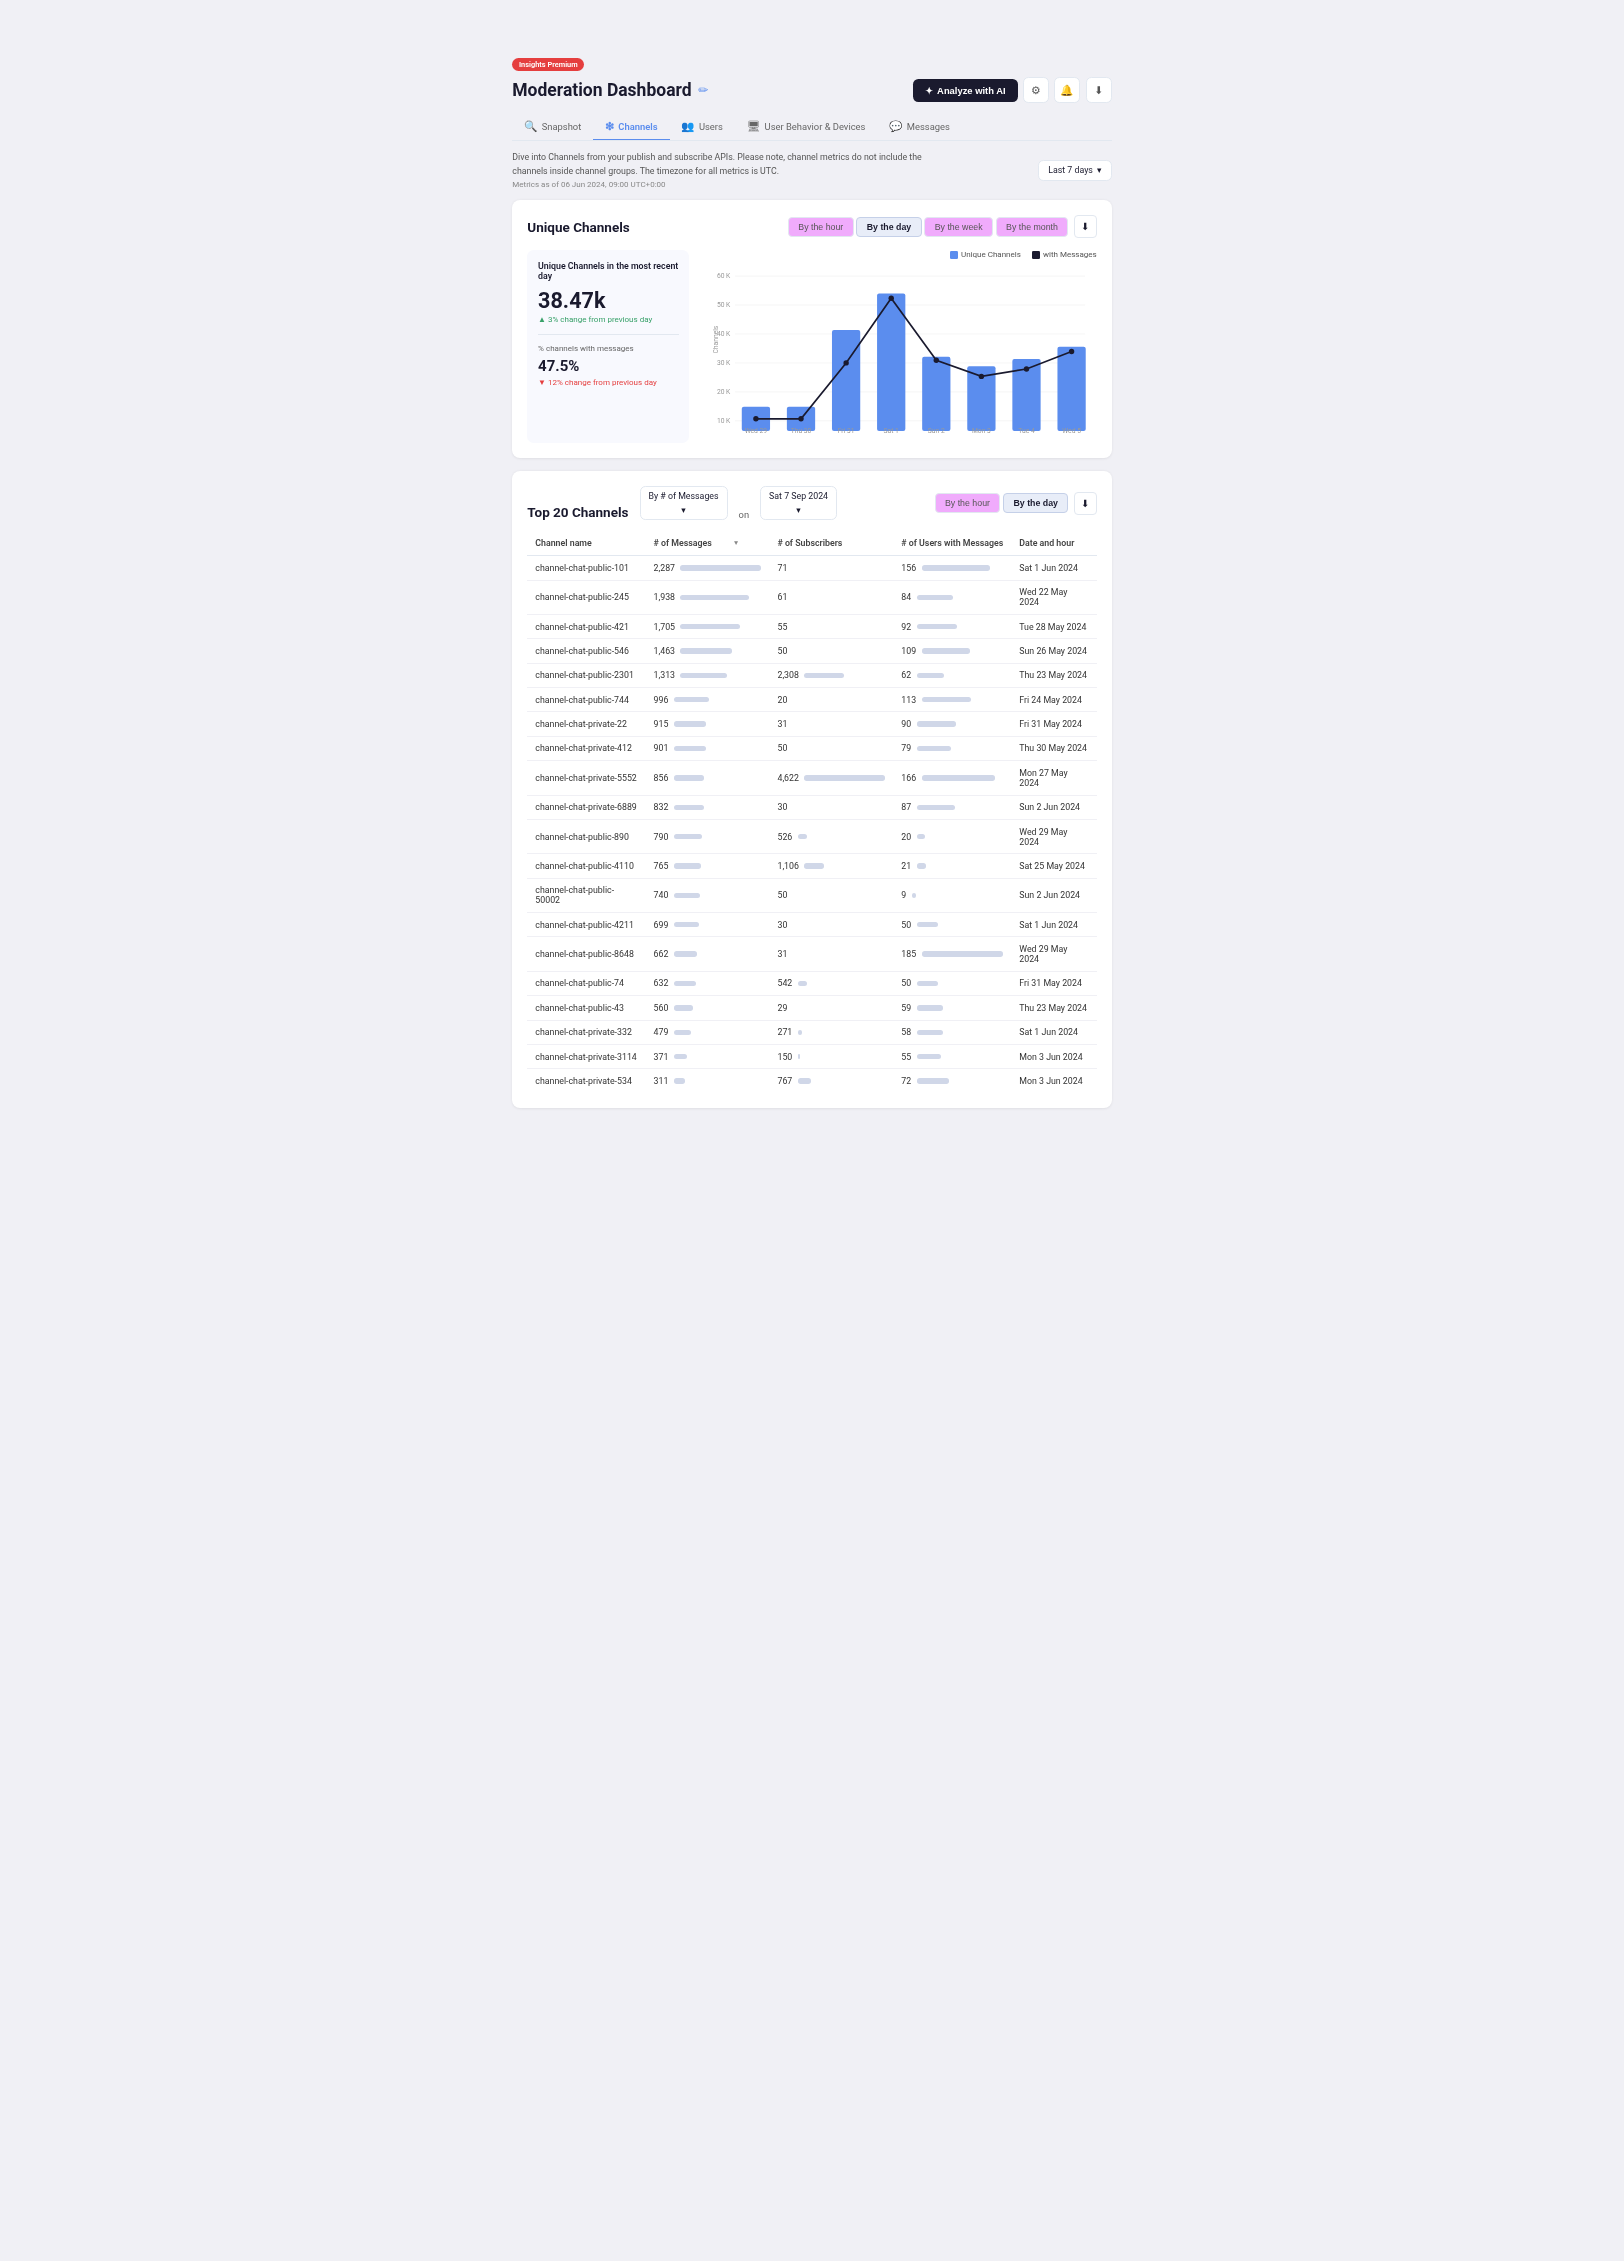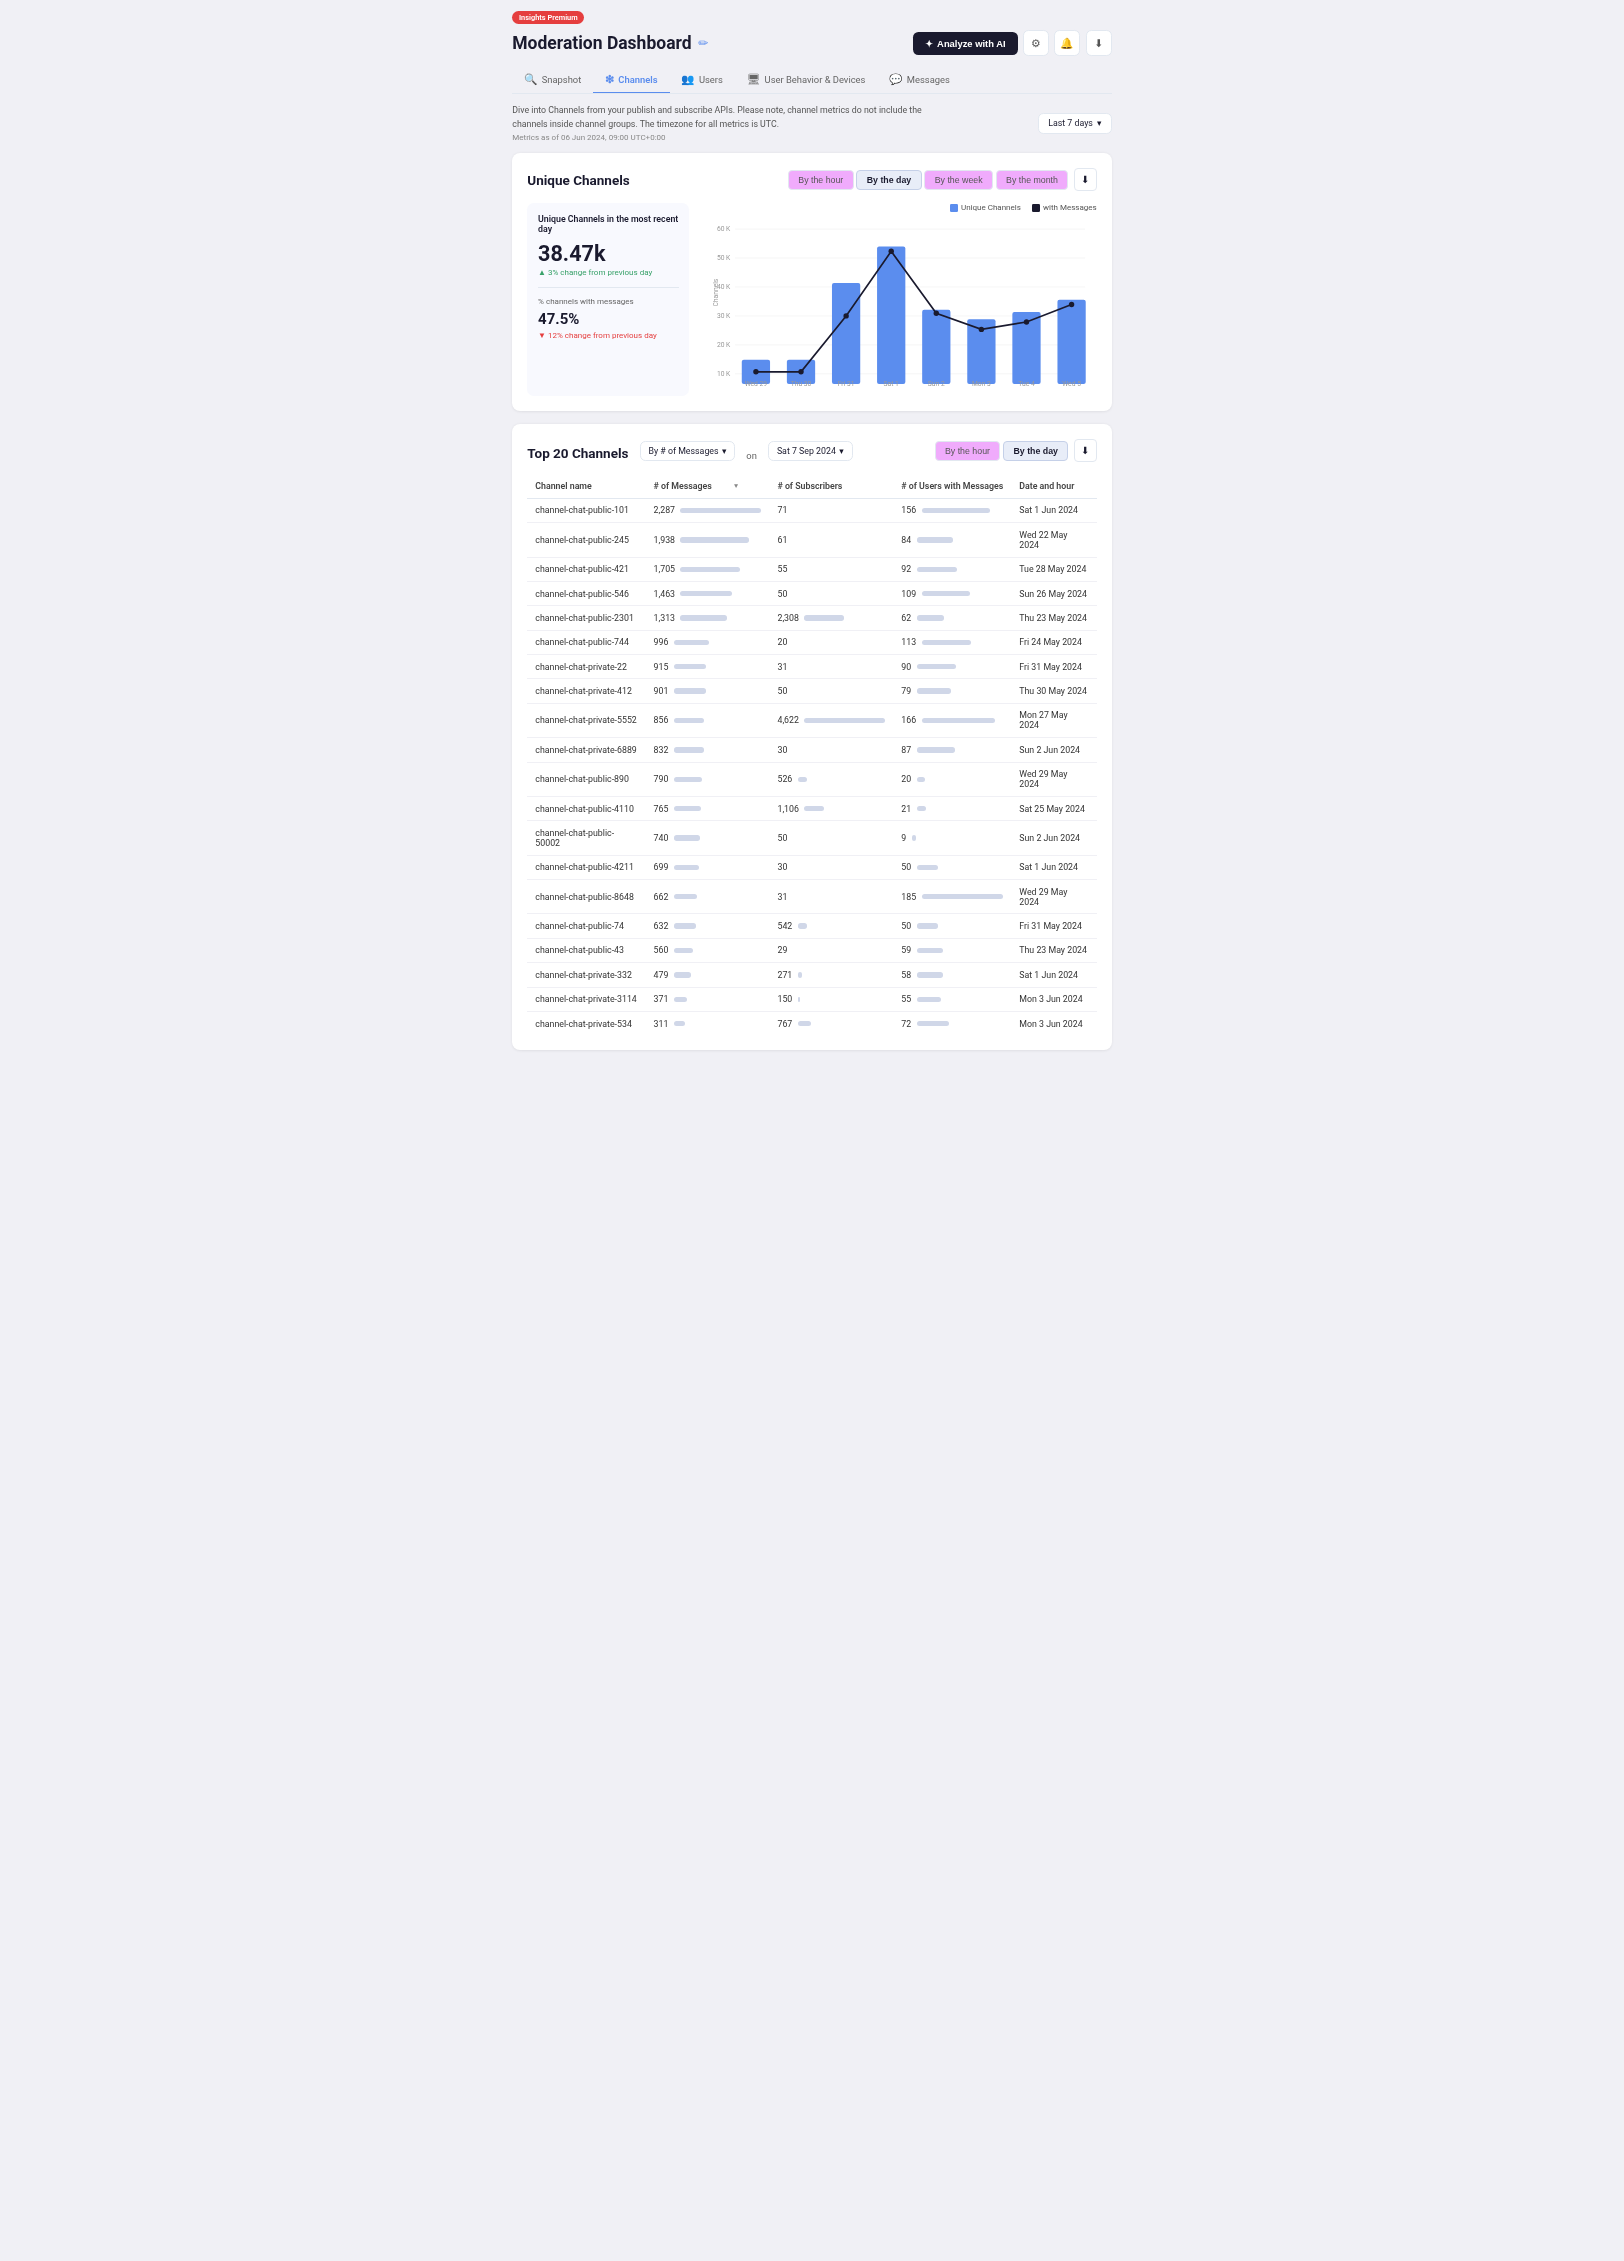--- a/index.html
+++ b/index.html
@@ -17,20 +17,21 @@
     }
     .insights-badge {
       background: #e53e3e;
       color: white;
       font-size: 7.4px;
       font-weight: 600;
       padding: 2px 6.7px;
       border-radius: 8px;
       display: inline-block;
       margin-bottom: 6.7px;
+      margin-top: 47px;
     }
     .header-row {
       display: flex;
       align-items: center;
       justify-content: space-between;
       margin-bottom: 9.4px;
     }
     .header-left {
       display: flex;
       align-items: center;
@@ -275,20 +276,21 @@
     .dropdown-btn {
       background: white;
       border: 0.7px solid #e2e8f0;
       border-radius: 5.4px;
       padding: 4px 8px;
       font-size: 8.8px;
       cursor: pointer;
       display: flex;
       align-items: center;
       gap: 3.4px;
+      flex-direction: column;
     }
     .on-label {
       font-size: 9.4px;
       color: #666;
     }
     .data-table {
       width: 100%;
       border-collapse: collapse;
     }
     .data-table th {

